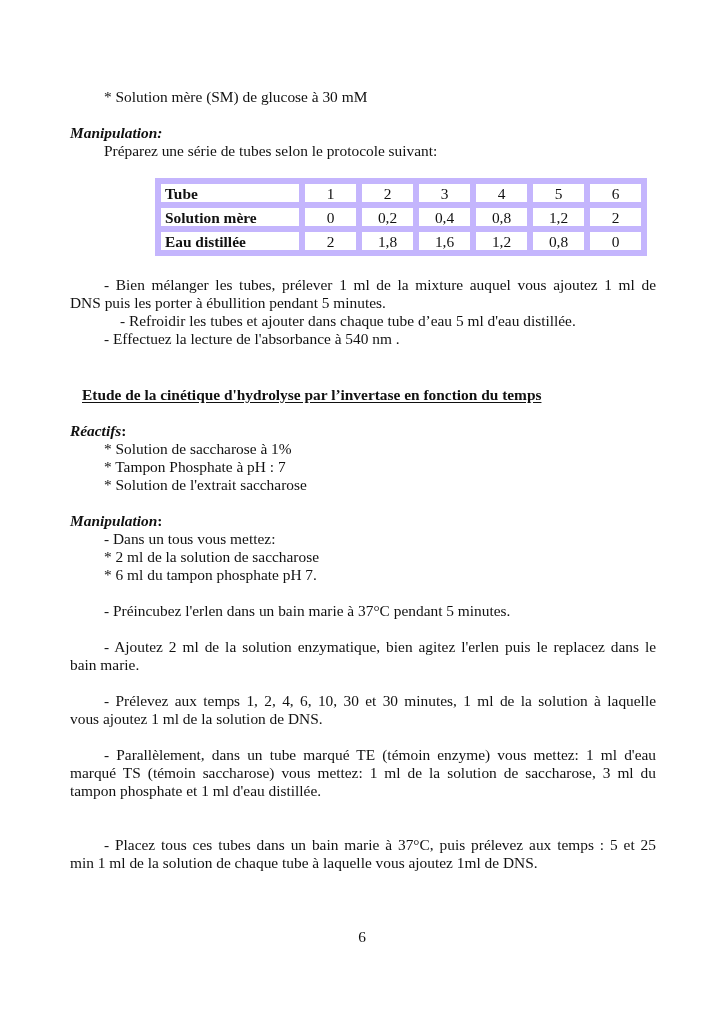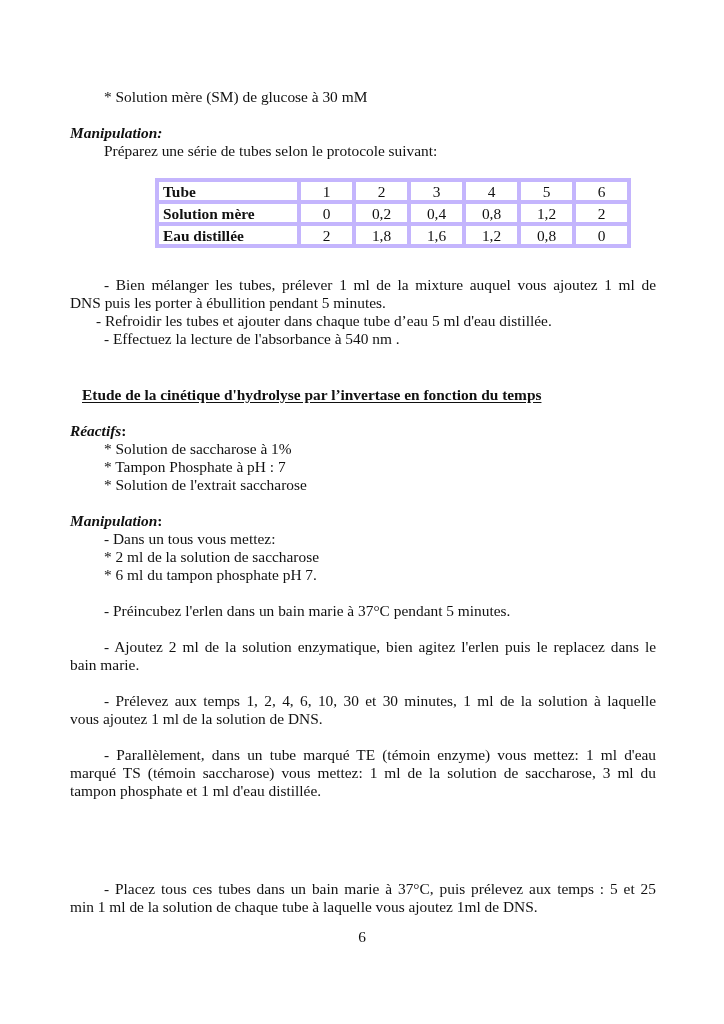--- a/index.html
+++ b/index.html
@@ -6,21 +6,21 @@
   body { width: 724px; height: 1024px; position: relative; overflow: hidden;
          font-family: "Liberation Serif", serif; color: #111; font-size: 15.4px; }
   .ln { position: absolute; white-space: nowrap; line-height: 18px; }
   .just { position: absolute; left: 70px; width: 586px; text-align: justify; line-height: 18px; }
   .just .row { display: block; text-align: justify; text-align-last: justify; height: 18px; }
   .just .row.last { text-align-last: left; }
   .bi { font-weight: bold; font-style: italic; }
   .b { font-weight: bold; }
   .u { text-decoration: underline; text-underline-offset: 2px; }
   table.proto { position: absolute; left: 155px; top: 178px; border-collapse: collapse; }
-  table.proto td { border: 4px solid #c4b5fd; height: 18px; padding: 0 4px; font-size: 15.4px; line-height: 17px; }
+  table.proto td { border: 6px solid #c4b5fd; height: 18px; padding: 0 4px; font-size: 15.4px; line-height: 17px; }
   table.proto td.lab { width: 130px; font-weight: bold; text-align: left; }
   table.proto td.num { width: 43px; text-align: center; }
   .page-num { position: absolute; left: 350px; top: 928px; width: 24px; text-align: center; }
 </style>
 </head>
 <body>
 
 <div class="ln" style="left:104px; top:88px;">* Solution mère (SM) de glucose à 30 mM</div>
 <div class="ln bi" style="left:70px; top:124px;">Manipulation:</div>
 <div class="ln" style="left:104px; top:142px;">Préparez une série de tubes selon le protocole suivant:</div>
@@ -54,21 +54,21 @@
     <td class="num">0,8</td>
     <td class="num">0</td>
   </tr>
 </tbody>
   </table>
 
 <div class="just" style="top:276px;">
   <span class="row" style="padding-left:34px;">- Bien mélanger les tubes, prélever 1 ml de la mixture auquel vous ajoutez 1 ml de</span>
   <span class="row last">DNS puis les porter à ébullition pendant 5 minutes.</span>
 </div>
-<div class="ln" style="left:96px; top:312px;">- Refroidir les tubes et ajouter dans chaque tube d’eau 5 ml d'eau distillée.</div>
+<div class="ln" style="left:120px; top:312px;">- Refroidir les tubes et ajouter dans chaque tube d’eau 5 ml d'eau distillée.</div>
 <div class="ln" style="left:104px; top:330px;">- Effectuez la lecture de l'absorbance à 540 nm .</div>
 
 <div class="ln b u" style="left:82px; top:386px;">Etude de la cinétique d'hydrolyse par l’invertase en fonction du temps</div>
 
 <div class="ln" style="left:70px; top:422px;"><span class="bi">Réactifs</span><span class="b">:</span></div>
 <div class="ln" style="left:104px; top:440px;">* Solution de saccharose à 1%</div>
 <div class="ln" style="left:104px; top:458px;">* Tampon Phosphate à pH : 7</div>
 <div class="ln" style="left:104px; top:476px;">* Solution de l'extrait saccharose</div>
 
 <div class="ln" style="left:70px; top:512px;"><span class="bi">Manipulation</span><span class="b">:</span></div>
@@ -88,17 +88,17 @@
   <span class="row last">vous ajoutez 1 ml de la solution de DNS.</span>
 </div>
 
 <div class="just" style="top:746px;">
   <span class="row" style="padding-left:34px;">- Parallèlement, dans un tube marqué TE (témoin enzyme) vous mettez: 1 ml d'eau</span>
   <span class="row">marqué TS (témoin saccharose) vous mettez: 1 ml de la solution de saccharose, 3 ml du</span>
   <span class="row last">tampon phosphate et 1 ml d'eau distillée.</span>
 </div>
 
 <div class="just" style="top:836px;">
-  <span class="row" style="padding-left:34px;margin-top:44px;">- Placez tous ces tubes dans un bain marie à 37°C, puis prélevez aux temps : 5 et 25</span>
+  <span class="row" style="padding-left:34px;">- Placez tous ces tubes dans un bain marie à 37°C, puis prélevez aux temps : 5 et 25</span>
   <span class="row last">min 1 ml de la solution de chaque tube à laquelle vous ajoutez 1ml de DNS.</span>
 </div>
 
 <div class="page-num">6</div>
 
 </body></html>

